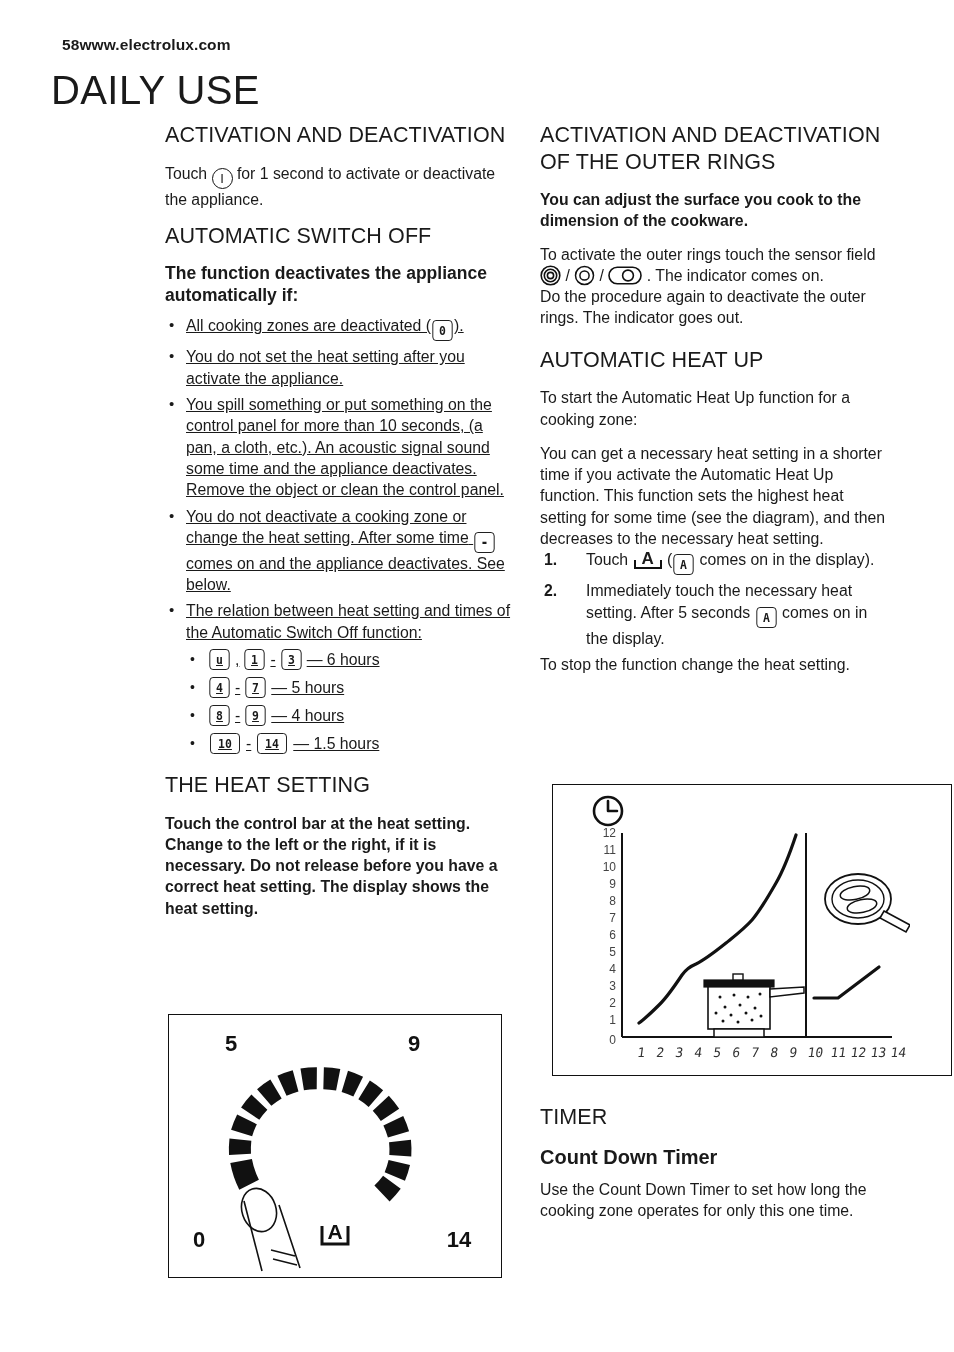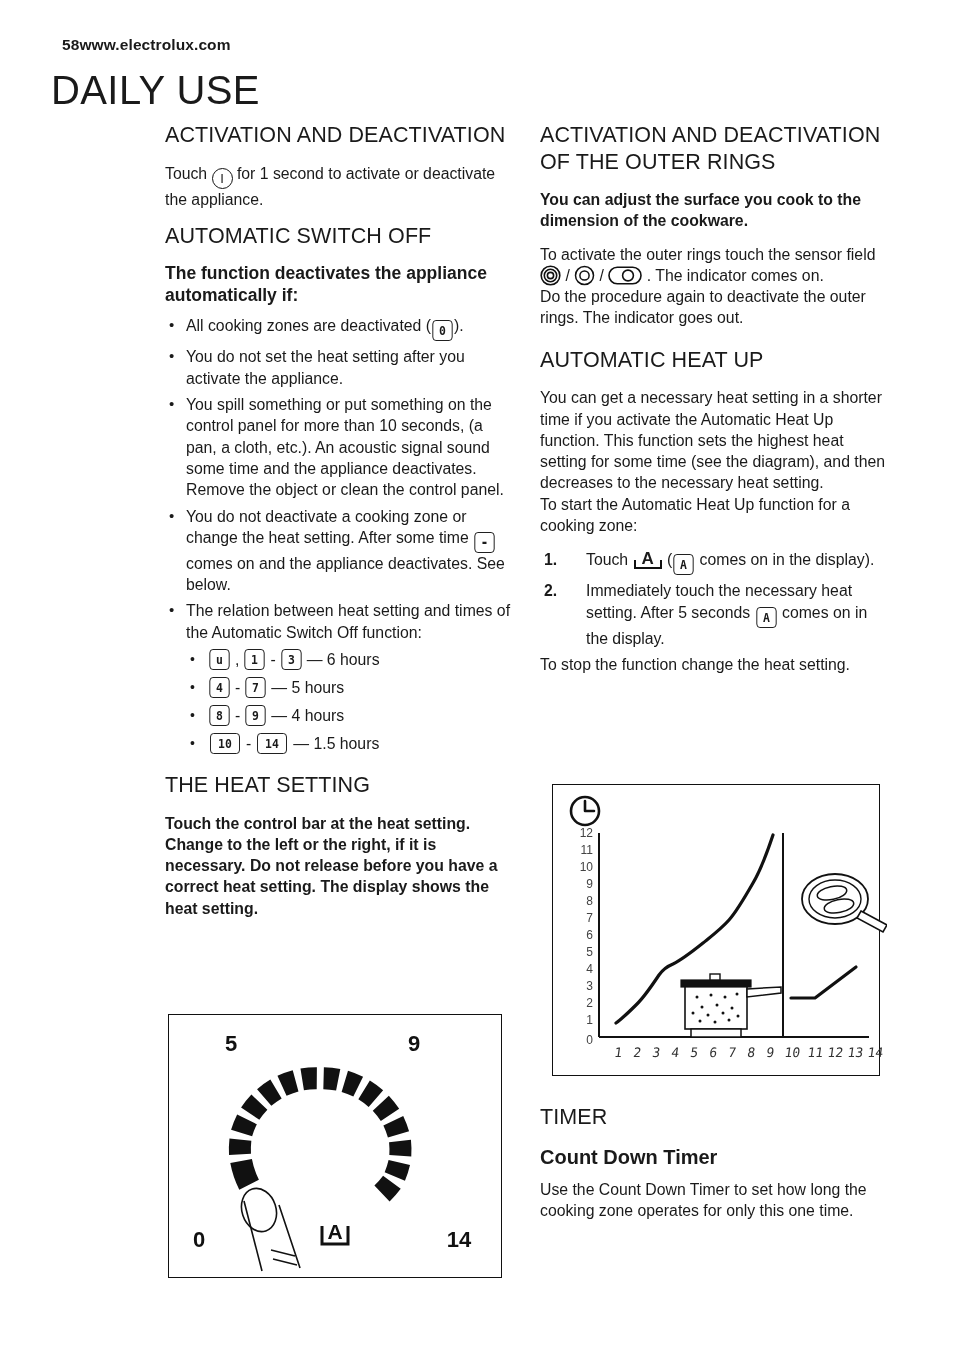--- a/index.html
+++ b/index.html
@@ -38,21 +38,21 @@
   }
   h3.sub{
     font-size:17.5px;font-weight:bold;line-height:21.5px;
     margin:0 0 9px 0;
   }
   p.body{
     font-size:15.8px;line-height:21.3px;margin:0 0 13px 0;
   }
   p.body.nogap{margin-bottom:0;font-weight:bold;}
 
-  ul.bul{list-style:none;margin:0 0 12px 0;padding:0;}
+  ul.bul{list-style:none;margin:0 0 12px 0;padding:0;text-decoration:underline;}
   ul.bul > li{
     position:relative;padding-left:21px;
     font-size:15.8px;line-height:21.3px;margin-bottom:5px;
   }
   ul.bul > li:before{
     content:"\2022";position:absolute;left:4px;top:-1px;font-size:15px;
   }
   ul.sub-bul{list-style:none;margin:4px 0 0 0;padding:0;}
   ul.sub-bul > li{
     position:relative;padding-left:22px;
@@ -108,21 +108,21 @@
   }
 
   
   .ring-ico{display:inline-block;vertical-align:-5px;}
 
   
   .figbox{
     border:1.6px solid #111;background:#fff;box-sizing:border-box;
   }
   .fig-heat{position:absolute;left:168px;top:1014px;width:334px;height:264px;}
-  .fig-chart{position:absolute;left:552px;top:784px;width:328px;height:292px;}
+  .fig-chart{position:absolute;left:552px;top:784px;width:400px;height:292px;padding-left:23px;}
 
   svg{display:block;}
   .lbl-bold{font-family:"Liberation Sans",sans-serif;font-weight:bold;}
 </style>
 </head>
 <body>
 
 <div class="page">
 
   <div class="header">
@@ -263,22 +263,22 @@
         <svg width="34" height="21" viewBox="0 0 34 21">
             <rect x="1" y="2.2" width="32" height="16.6" rx="8.3" fill="none" stroke="#111" stroke-width="1.6"></rect>
             <circle cx="20" cy="10.5" r="5.4" fill="none" stroke="#111" stroke-width="1.6"></circle>
           </svg>
       </span>
       <span>. The indicator comes on.</span>
     </p>
     <p class="body">Do the procedure again to deactivate the outer rings. The indicator goes out.</p>
 
     <h2 class="sec" style="margin-top:18px;">AUTOMATIC HEAT UP</h2>
+    <p class="body">To start the Automatic Heat Up function for a cooking zone:</p>
     <p class="body" style="margin-bottom:0;">You can get a necessary heat setting in a shorter time if you activate the Automatic Heat Up function. This function sets the highest heat setting for some time (see the diagram), and then decreases to the necessary heat setting.</p>
-    <p class="body">To start the Automatic Heat Up function for a cooking zone:</p>
 
     <ol class="steps">
       <li>
         <span class="num">1.</span>
         <span>Touch</span>
         <span class="glyph-A">
           <span class="letter">A</span>
           <span class="frame"></span>
         </span>
         <span>(</span><span class="lcd">A</span>

